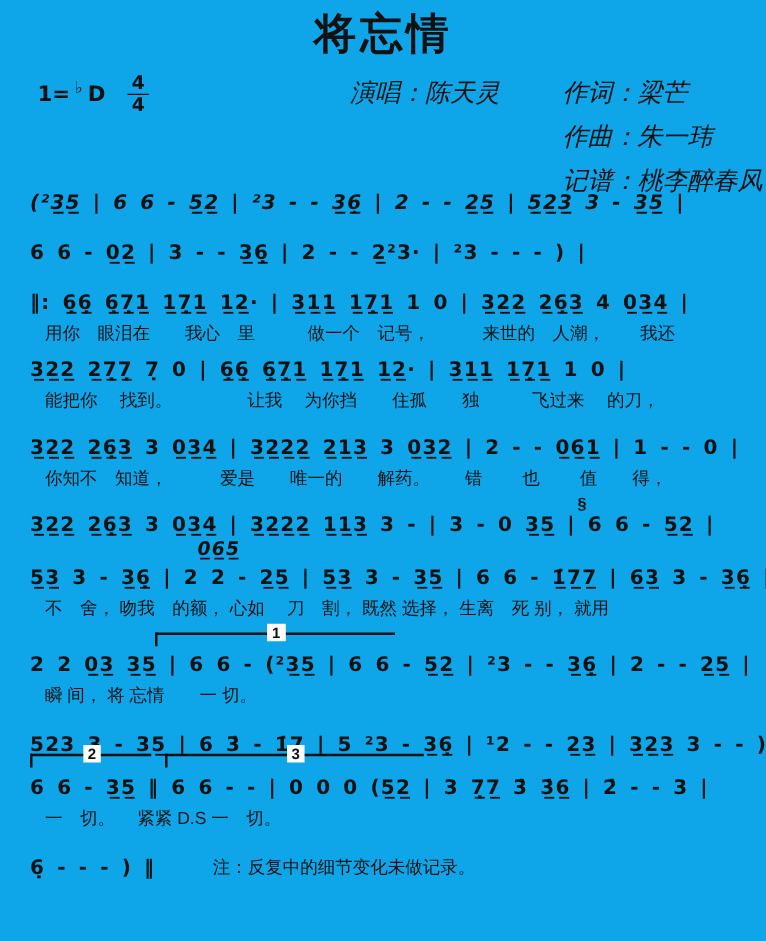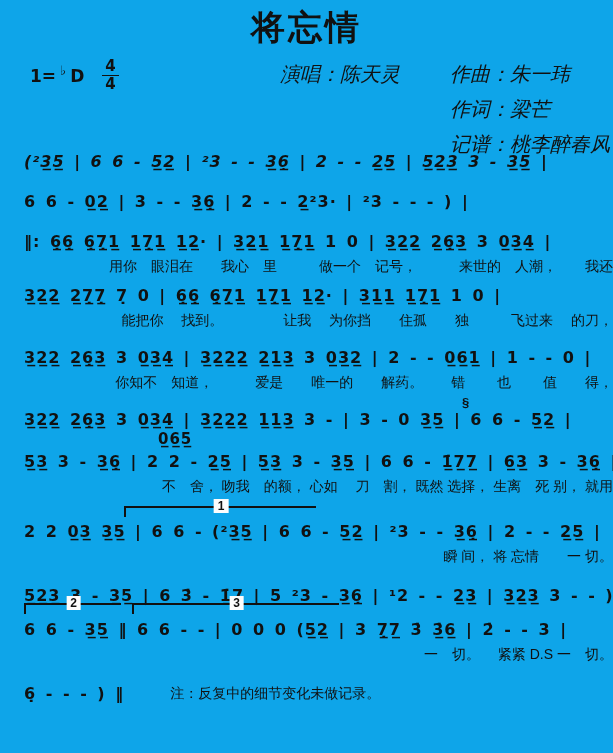--- a/index.html
+++ b/index.html
@@ -27,25 +27,25 @@
   .credit{font-size:20px;font-family:"Liberation Serif","DejaVu Serif",serif;font-style:italic;}
   .singer{width:170px;padding-top:2px;}
   .credits-col{display:flex;flex-direction:column;gap:8px;padding-top:2px;}
   .score{padding-left:24px;}
   .system{position:relative;}
   .notes{
     font-family:"DejaVu Sans",sans-serif;font-weight:bold;font-size:16px;
     letter-spacing:1px;word-spacing:3px;white-space:pre;line-height:26px;
   }
   .lyrics{
-    font-size:14px;white-space:pre;line-height:18px;margin-top:2px;padding-left:12px;text-align:right;
+    font-size:14px;white-space:pre;line-height:18px;margin-top:2px;padding-left:12px;
   }
   .alt-notes{
     position:absolute;left:134px;top:23px;
-    font-family:"DejaVu Sans",sans-serif;font-weight:bold;font-size:15px;letter-spacing:1px;
+    font-family:"DejaVu Sans",sans-serif;font-weight:bold;font-size:15px;letter-spacing:1px;font-style:italic;
   }
   .segno{
     position:absolute;left:438px;top:-12px;font-size:13px;font-weight:bold;
   }
   .volta{position:absolute;height:9px;border-left:2px solid #111;border-top:2px solid #111;}
   .volta .vnum{
     position:absolute;top:-9px;left:50%;transform:translateX(-50%);
     background:#fdfdfd;padding:0 4px;font-size:12px;font-weight:bold;
   }
   .v1{left:100px;width:190px;top:-13px;}
@@ -68,38 +68,38 @@
       <span>1=</span>
         <span class="flat">♭</span>
         <span>D</span>
       <span class="fraction">
         <span class="num">4</span>
         <span class="den">4</span>
       </span>
     </div>
     <div class="credit singer">演唱：陈天灵</div>
     <div class="credits-col">
+      <div class="credit">作词：梁芒</div>
       <div class="credit">作曲：朱一玮</div>
-      <div class="credit">作词：梁芒</div>
       <div class="credit">记谱：桃李醉春风</div>
     </div>
   </div>
 
   <div class="score">
 
     <div class="system m12">
       <div class="notes">(²3̲5̲ | 6 6 - 5̲2̲ | ²3 - - 3̲6̲̣ | 2 - - 2̲5̲ | 5̲2̲3̲ 3 - 3̲5̲ |</div>
     </div>
 
     <div class="system m14">
       <div class="notes">6 6 - 0̲2̲ | 3 - - 3̲6̲̣ | 2 - - 2̲²3· | ²3 - - - ) |</div>
     </div>
 
     <div class="system m14">
-      <div class="notes">‖: 6̲̣6̲̣ 6̲̣7̲̣1̲ 1̲7̲̣1̲ 1̲2̲· | 3̲2̲1̲ 1̲7̲̣1̲ 1 0 | 3̲2̲2̲ 2̲6̲̣3̲ 3 0̲3̲4̲ |</div>
+      <div class="notes">‖: 6̲̣6̲̣ 6̲̣7̲̣1̲ 1̲7̲̣1̲ 1̲2̲· | 3̲1̲1̲ 1̲7̲̣1̲ 1 0 | 3̲2̲2̲ 2̲6̲̣3̲ 4 0̲3̲4̲ |</div>
       <div class="lyrics">用你　眼泪在　　我心　里　　　做一个　记号，　　　来世的　人潮，　　我还</div>
     </div>
 
     <div class="system m20">
       <div class="notes">3̲2̲2̲ 2̲7̲̣7̲̣ 7̣ 0 | 6̲̣6̲̣ 6̲̣7̲̣1̲ 1̲7̲̣1̲ 1̲2̲· | 3̲1̲1̲ 1̲7̲̣1̲ 1 0 |</div>
       <div class="lyrics">能把你　 找到。　　　　 让我　 为你挡　　住孤　　独　　　飞过来　 的刀，</div>
     </div>
 
     <div class="system m16">
       <div class="notes">3̲2̲2̲ 2̲6̲̣3̲ 3 0̲3̲4̲ | 3̲2̲2̲2̲ 2̲1̲3̲ 3 0̲3̲2̲ | 2 - - 0̲6̲1̲ | 1 - - 0 |</div>

